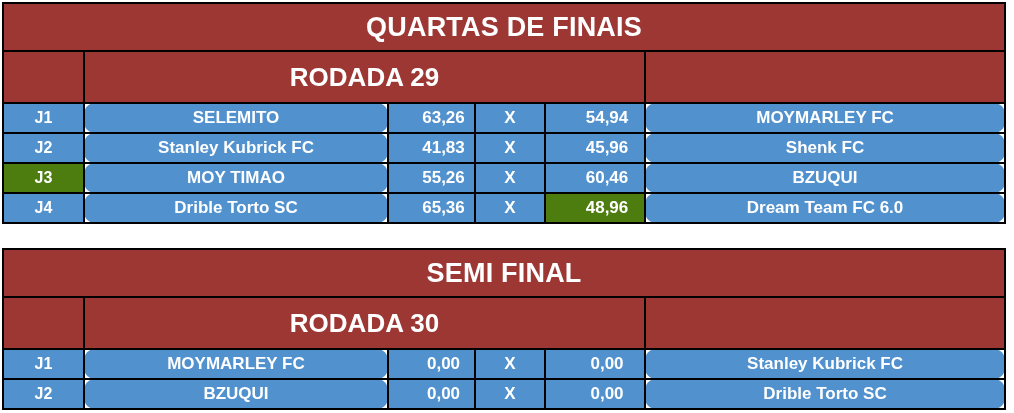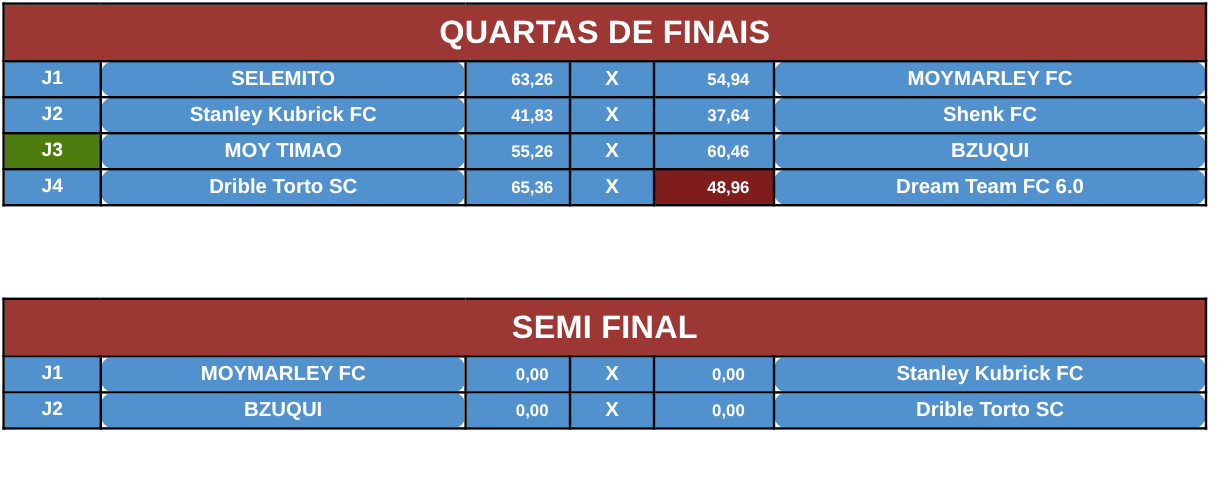--- a/index.html
+++ b/index.html
@@ -59,21 +59,21 @@
   }
 
   
   .match-row td {
     background: #5191CE;
     height: 28px;
     font-size: 17px;
   }
   .match-row td.cell-j      { font-size: 16px; }
   .match-row td.cell-team   { font-size: 17px; border-radius: 11px; }
-  .match-row td.cell-score  { font-size: 14px; padding-left: 24px; }
+  .match-row td.cell-score  { font-size: 17px; padding-left: 24px; }
   .match-row td.cell-x      { font-size: 17px; }
 
   
   col.col-j     { width: 81px;  }
   col.col-t1    { width: 304px; }
   col.col-s1    { width: 87px;  }
   col.col-x     { width: 70px;  }
   col.col-s2    { width: 100px; }
   col.col-t2    { width: 360px; }
 
@@ -93,68 +93,78 @@
         <col class="col-t1">
         <col class="col-s1">
       <col class="col-x">
         <col class="col-s2">
         <col class="col-t2">
     </colgroup>
     <tbody>
       <tr>
         <td class="title-cell" colspan="6" style="background: rgb(156, 55, 52); color: rgb(255, 255, 255); border-color: rgb(0, 0, 0);">QUARTAS DE FINAIS</td>
       </tr>
+      <tr>
+        <td class="round-blank" style="background: rgb(156, 55, 52); color: rgb(255, 255, 255); border-color: rgb(0, 0, 0);"></td>
+        <td class="round-cell" colspan="4" style="background: rgb(156, 55, 52); color: rgb(255, 255, 255); border-color: rgb(0, 0, 0);">RODADA 29</td>
+        <td class="round-blank" style="background: rgb(156, 55, 52); color: rgb(255, 255, 255); border-color: rgb(0, 0, 0);"></td>
+      </tr>
 
       <tr class="match-row">
         <td class="cell-j" style="background: rgb(81, 145, 206); color: rgb(255, 255, 255); border-color: rgb(0, 0, 0);">J1</td>
         <td class="cell-team" style="background: rgb(81, 145, 206); color: rgb(255, 255, 255); border-color: rgb(0, 0, 0);">SELEMITO</td>
         <td class="cell-score" style="background: rgb(81, 145, 206); color: rgb(255, 255, 255); border-color: rgb(0, 0, 0);">63,26</td>
         <td class="cell-x" style="background: rgb(81, 145, 206); color: rgb(255, 255, 255); border-color: rgb(0, 0, 0);">X</td>
         <td class="cell-score" style="background: rgb(81, 145, 206); color: rgb(255, 255, 255); border-color: rgb(0, 0, 0);">54,94</td>
         <td class="cell-team" style="background: rgb(81, 145, 206); color: rgb(255, 255, 255); border-color: rgb(0, 0, 0);">MOYMARLEY FC</td>
       </tr>
       <tr class="match-row">
         <td class="cell-j" style="background: rgb(81, 145, 206); color: rgb(255, 255, 255); border-color: rgb(0, 0, 0);">J2</td>
         <td class="cell-team" style="background: rgb(81, 145, 206); color: rgb(255, 255, 255); border-color: rgb(0, 0, 0);">Stanley Kubrick FC</td>
         <td class="cell-score" style="background: rgb(81, 145, 206); color: rgb(255, 255, 255); border-color: rgb(0, 0, 0);">41,83</td>
         <td class="cell-x" style="background: rgb(81, 145, 206); color: rgb(255, 255, 255); border-color: rgb(0, 0, 0);">X</td>
-        <td class="cell-score" style="background: rgb(81, 145, 206); color: rgb(255, 255, 255); border-color: rgb(0, 0, 0);">37,64</td>
+        <td class="cell-score" style="background: rgb(81, 145, 206); color: rgb(255, 255, 255); border-color: rgb(0, 0, 0);">45,96</td>
         <td class="cell-team" style="background: rgb(81, 145, 206); color: rgb(255, 255, 255); border-color: rgb(0, 0, 0);">Shenk FC</td>
       </tr>
       <tr class="match-row">
         <td class="cell-j" style="background: #4d7c0f; color: rgb(255, 255, 255); border-color: rgb(0, 0, 0);">J3</td>
         <td class="cell-team" style="background: rgb(81, 145, 206); color: rgb(255, 255, 255); border-color: rgb(0, 0, 0);">MOY TIMAO</td>
         <td class="cell-score" style="background: rgb(81, 145, 206); color: rgb(255, 255, 255); border-color: rgb(0, 0, 0);">55,26</td>
         <td class="cell-x" style="background: rgb(81, 145, 206); color: rgb(255, 255, 255); border-color: rgb(0, 0, 0);">X</td>
         <td class="cell-score" style="background: rgb(81, 145, 206); color: rgb(255, 255, 255); border-color: rgb(0, 0, 0);">60,46</td>
         <td class="cell-team" style="background: rgb(81, 145, 206); color: rgb(255, 255, 255); border-color: rgb(0, 0, 0);">BZUQUI</td>
       </tr>
       <tr class="match-row">
         <td class="cell-j" style="background: rgb(81, 145, 206); color: rgb(255, 255, 255); border-color: rgb(0, 0, 0);">J4</td>
         <td class="cell-team" style="background: rgb(81, 145, 206); color: rgb(255, 255, 255); border-color: rgb(0, 0, 0);">Drible Torto SC</td>
         <td class="cell-score" style="background: rgb(81, 145, 206); color: rgb(255, 255, 255); border-color: rgb(0, 0, 0);">65,36</td>
         <td class="cell-x" style="background: rgb(81, 145, 206); color: rgb(255, 255, 255); border-color: rgb(0, 0, 0);">X</td>
-        <td class="cell-score" style="background: #7f1d1d; color: rgb(255, 255, 255); border-color: rgb(0, 0, 0); margin-left: 48px;">48,96</td>
+        <td class="cell-score" style="background: #4d7c0f; color: rgb(255, 255, 255); border-color: rgb(0, 0, 0); margin-left: 48px;">48,96</td>
         <td class="cell-team" style="background: rgb(81, 145, 206); color: rgb(255, 255, 255); border-color: rgb(0, 0, 0);">Dream Team FC 6.0</td>
       </tr>
     </tbody>
   </table>
 
   <table class="bracket-table" id="table-semi">
     <colgroup>
       <col class="col-j">
         <col class="col-t1">
         <col class="col-s1">
       <col class="col-x">
         <col class="col-s2">
         <col class="col-t2">
     </colgroup>
     <tbody>
       <tr>
         <td class="title-cell" colspan="6" style="background: rgb(156, 55, 52); color: rgb(255, 255, 255); border-color: rgb(0, 0, 0);">SEMI FINAL</td>
+      </tr>
+      <tr>
+        <td class="round-blank" style="background: rgb(156, 55, 52); color: rgb(255, 255, 255); border-color: rgb(0, 0, 0);"></td>
+        <td class="round-cell" colspan="4" style="background: rgb(156, 55, 52); color: rgb(255, 255, 255); border-color: rgb(0, 0, 0);">RODADA 30</td>
+        <td class="round-blank" style="background: rgb(156, 55, 52); color: rgb(255, 255, 255); border-color: rgb(0, 0, 0);"></td>
       </tr>
 
       <tr class="match-row">
         <td class="cell-j" style="background: rgb(81, 145, 206); color: rgb(255, 255, 255); border-color: rgb(0, 0, 0);">J1</td>
         <td class="cell-team" style="background: rgb(81, 145, 206); color: rgb(255, 255, 255); border-color: rgb(0, 0, 0);">MOYMARLEY FC</td>
         <td class="cell-score" style="background: rgb(81, 145, 206); color: rgb(255, 255, 255); border-color: rgb(0, 0, 0);">0,00</td>
         <td class="cell-x" style="background: rgb(81, 145, 206); color: rgb(255, 255, 255); border-color: rgb(0, 0, 0);">X</td>
         <td class="cell-score" style="background: rgb(81, 145, 206); color: rgb(255, 255, 255); border-color: rgb(0, 0, 0);">0,00</td>
         <td class="cell-team" style="background: rgb(81, 145, 206); color: rgb(255, 255, 255); border-color: rgb(0, 0, 0);">Stanley Kubrick FC</td>
       </tr>

